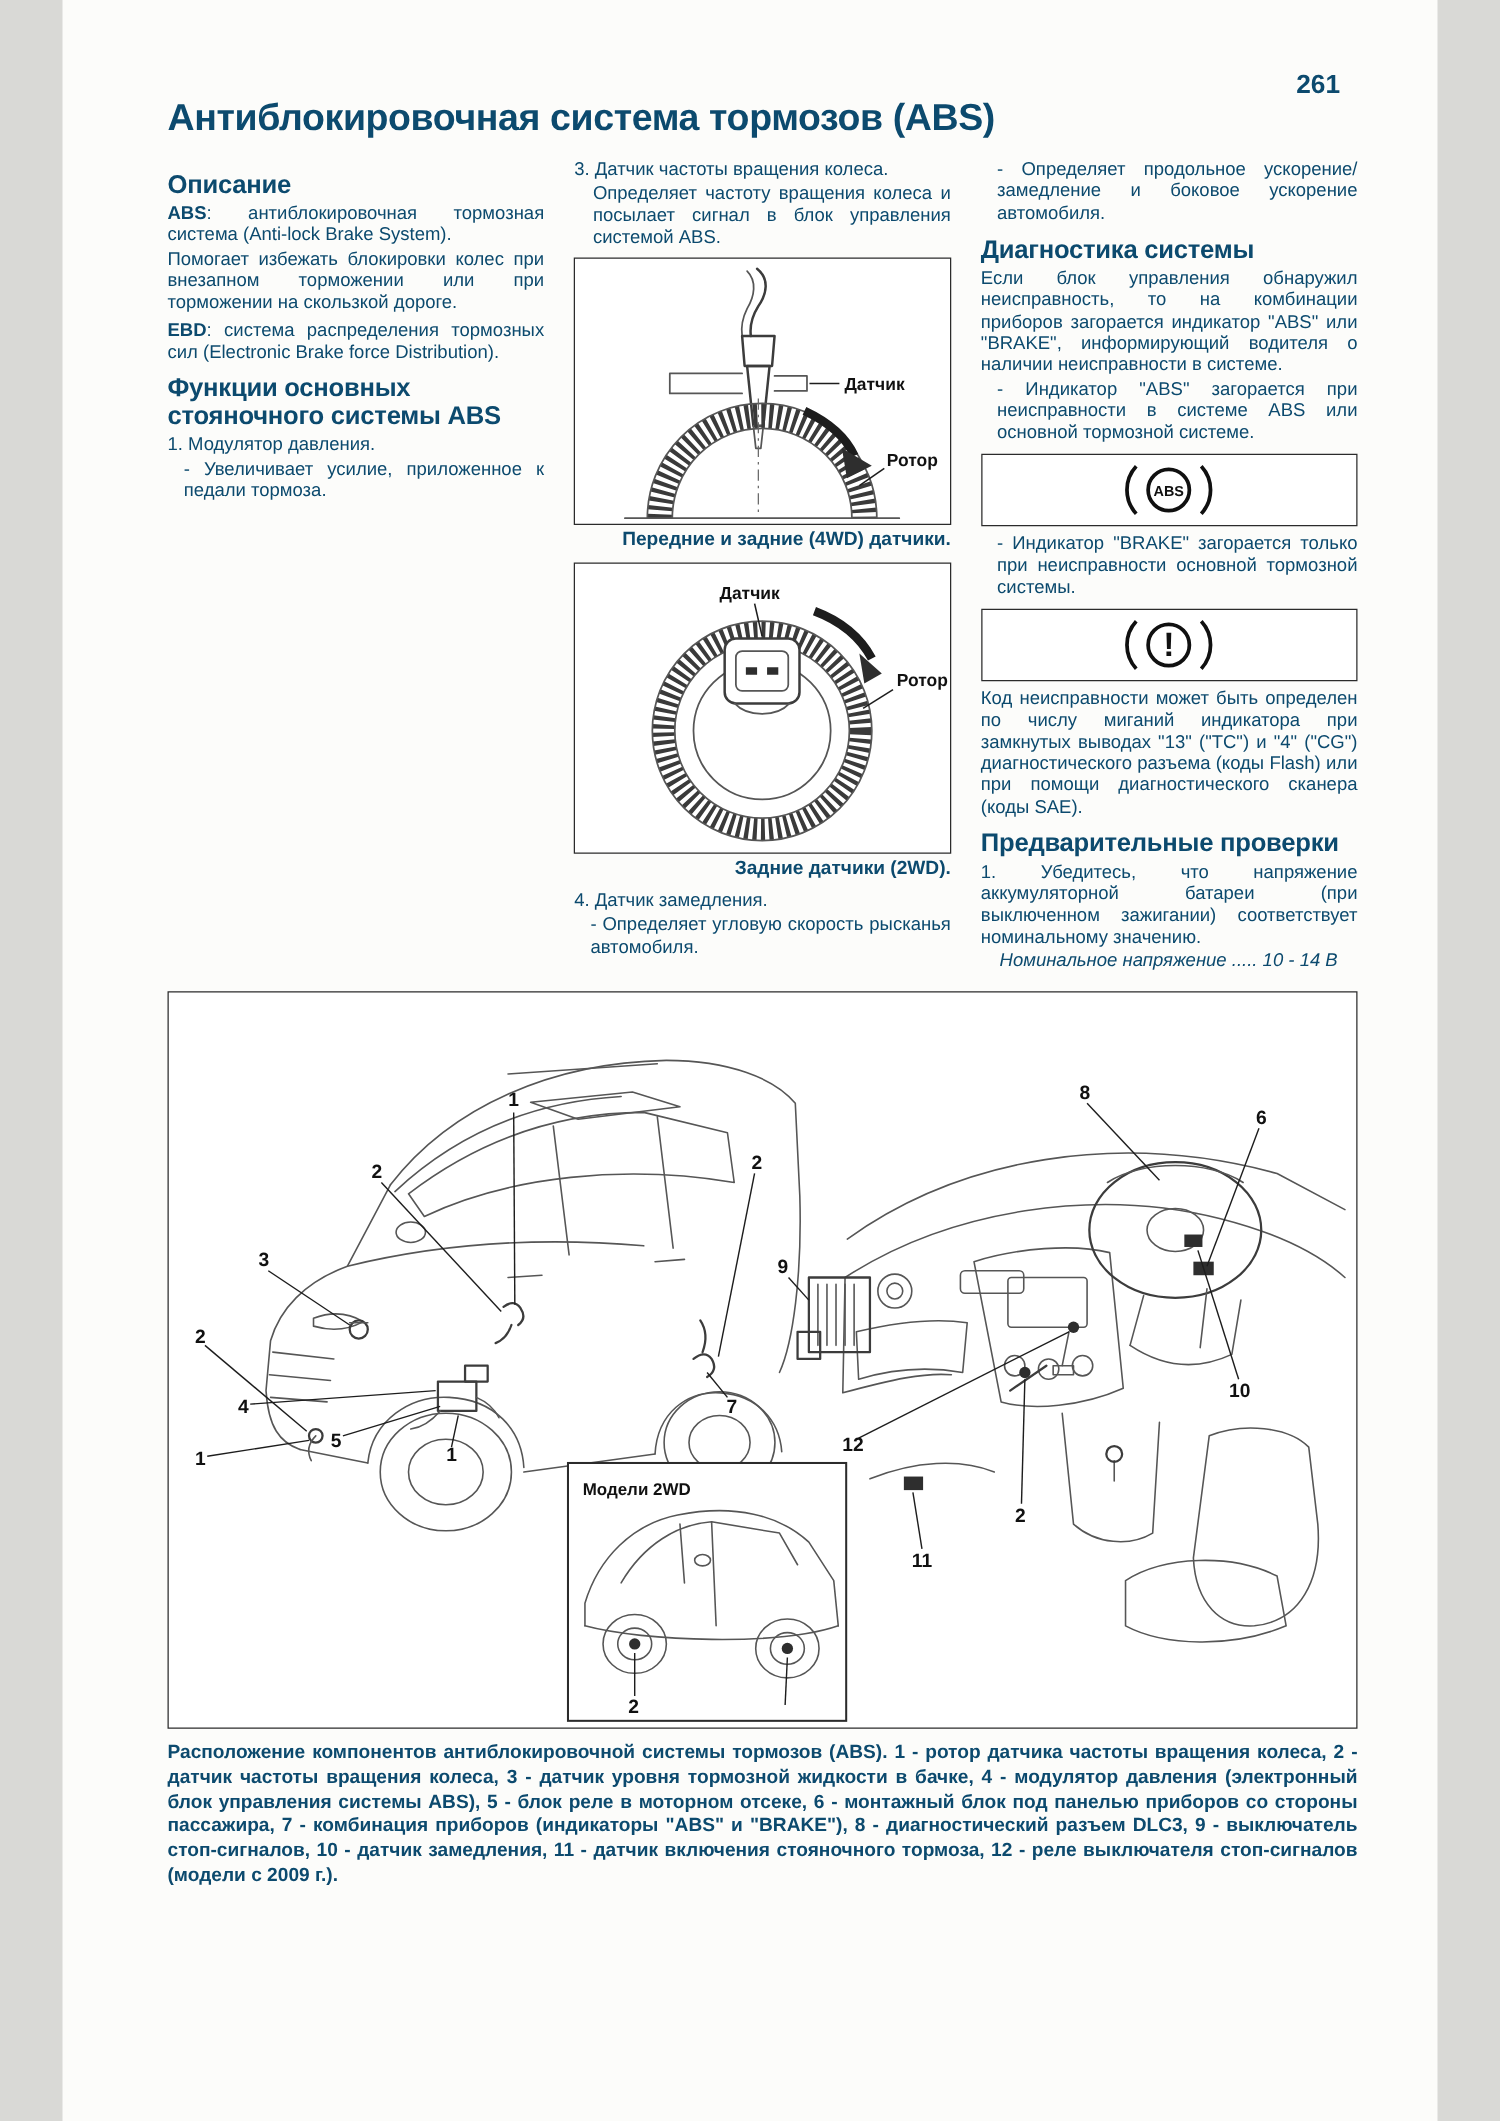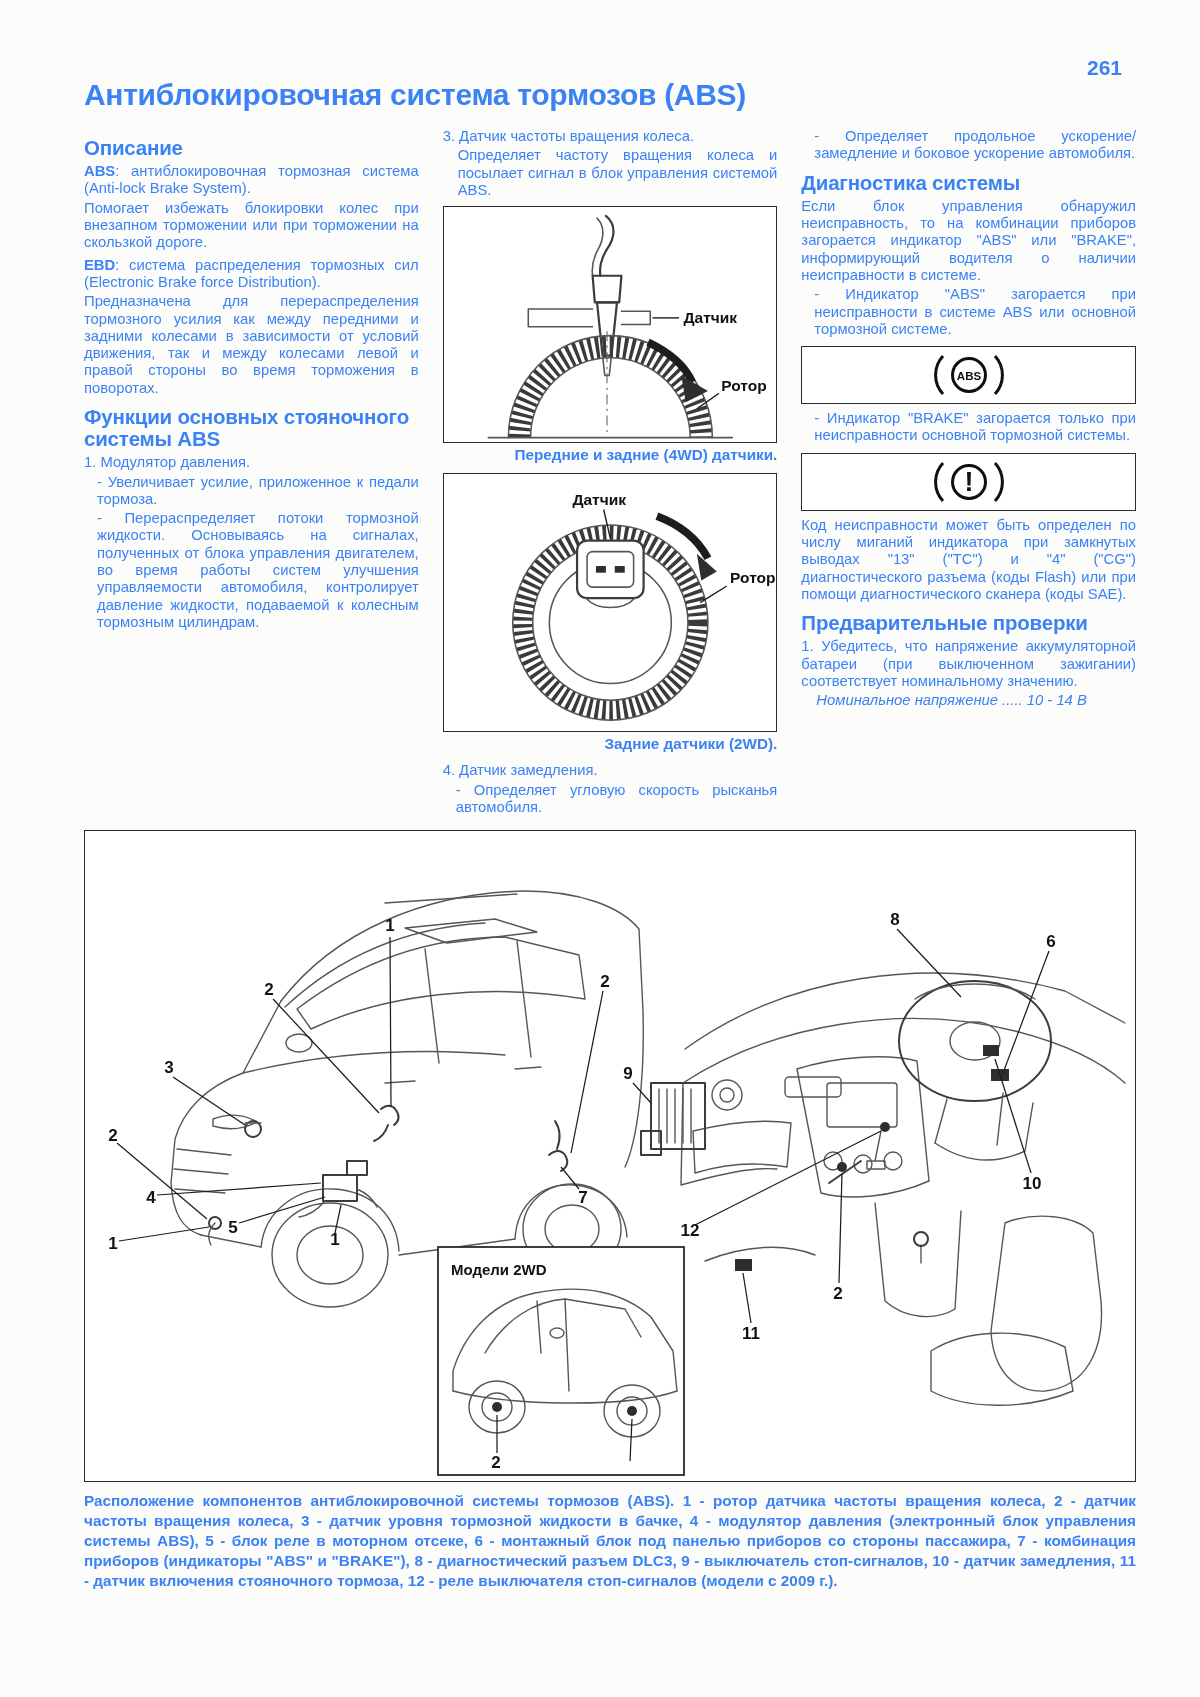--- a/index.html
+++ b/index.html
@@ -1,18 +1,18 @@
 <!DOCTYPE html>
 <html><head>
 <meta charset="utf-8">
 <style>
   html,body { margin:0; padding:0; background:#d9d9d6; }
   .page {
-    width:1200px; height:1697px; margin:0 auto; background:#fcfcfa;
-    color:#3b82f6; font-family:"Liberation Sans", sans-serif;
+    width:1100px; height:1697px; margin:0 auto; background:#fcfcfa;
+    color:#0c4a6e; font-family:"Liberation Sans", sans-serif;
     position:relative; box-sizing:border-box;
     padding:44px 64px 19px 84px;
   }
   .page-number { position:absolute; top:56px; right:78px; font-size:21px; font-weight:bold; }
   h1.title { font-size:30px; font-weight:bold; margin:34px 0 16px 0; letter-spacing:-0.3px; }
   .cols { display:flex; gap:24px; align-items:flex-start; min-height:636px; }
   .col { flex:1 1 0; font-size:14.8px; line-height:1.17; text-align:justify; }
   h2.sec { font-size:20.5px; font-weight:bold; line-height:1.08; margin:9px 0 4px 0; text-align:left; letter-spacing:-0.2px; }
   p { margin:0 0 2px 0; }
   p.gap { margin-top:5px; }
@@ -43,25 +43,23 @@
   <div class="page-number">261</div>
   <h1 class="title">Антиблокировочная система тормозов (ABS)</h1>
 
   <div class="cols">
 
     <div class="col">
       <h2 class="sec">Описание</h2>
       <p><b>ABS</b><span>: антиблокировочная тормозная система (Anti-lock Brake System).</span></p>
       <p>Помогает избежать блокировки колес при внезапном торможении или при торможении на скользкой дороге.</p>
       <p class="gap"><b>EBD</b><span>: система распределения тормозных сил (Electronic Brake force Distribution).</span></p>
-      <p>Предназначена для перераспределения тормозного усилия как между передними и задними колесами в зависимости от условий движения, так и между колесами левой и правой стороны во время торможения в поворотах.</p>
       <h2 class="sec">Функции основных стояночного системы ABS</h2>
       <p>1. Модулятор давления.</p>
       <p class="dash">- Увеличивает усилие, приложенное к педали тормоза.</p>
-      <p class="dash">- Перераспределяет потоки тормозной жидкости. Основываясь на сигналах, полученных от блока управления двигателем, во время работы систем улучшения управляемости автомобиля, контролирует давление жидкости, подаваемой к колесным тормозным цилиндрам.</p>
     </div>
 
     <div class="col">
       <p>3. Датчик частоты вращения колеса.</p>
       <p class="cont">Определяет частоту вращения колеса и посылает сигнал в блок управления системой ABS.</p>
 
       <div class="diagram">
         <svg viewBox="0 0 300 212">
 
           <path class="ln2" d="M146,8 C156,16 154,28 147,38 C142,46 140,54 141,62"></path>

